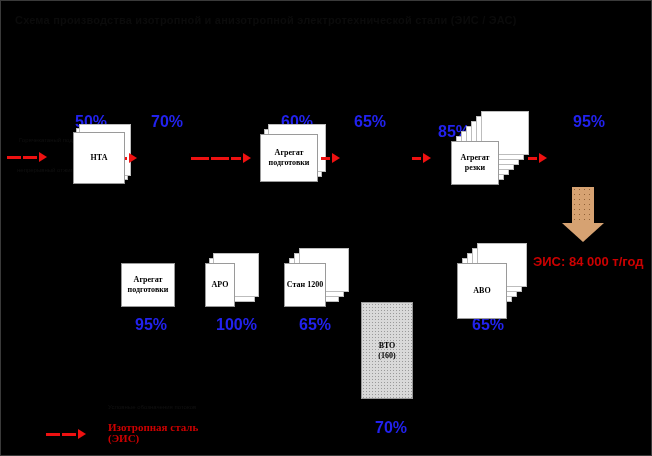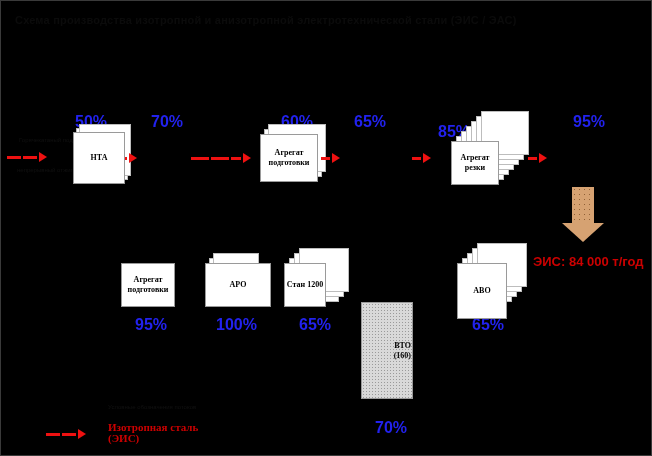--- a/index.html
+++ b/index.html
@@ -23,21 +23,21 @@
   .node{position:absolute;box-sizing:border-box;}
   .face{
     position:absolute;left:0;top:0;width:100%;height:100%;
     background:#ffffff;border:1px solid #9a9a9a;
     display:flex;flex-direction:column;align-items:center;justify-content:center;
     color:#000;font-weight:bold;font-size:8px;line-height:10px;
     text-align:center;z-index:5;box-sizing:border-box;padding:1px;
   }
   .face.hatched{background:#d9d9d9;
     background-image:radial-gradient(#9a9a9a .6px, transparent .7px);
-    background-size:3px 3px;align-items:flex-end;}
+    background-size:3px 3px;}
   .sheet{
     position:absolute;background:#ffffff;border:1px solid #bdbdbd;
     box-sizing:border-box;
   }
   .lbl2{display:block;}
 
   
   .pct{
     position:absolute;color:#2222ee;font-weight:bold;font-size:16px;
     font-family:"Liberation Sans", sans-serif;white-space:nowrap;
@@ -161,21 +161,21 @@
   <div class="red-note" style="left:532px;top:253px;">ЭИС: 84 000 т/год</div>
 
   <div class="node" style="left:120px;top:262px;width:54px;height:44px;">
     <div class="face">
       <span>Агрегат</span>
       <span class="lbl2">подготовки</span>
     </div>
   </div>
   <div class="pct" style="left:134px;top:315px;">95%</div>
 
-  <div class="node" style="left:204px;top:262px;width:66px;height:44px;">
+  <div class="node" style="left:204px;top:262px;width:30px;height:44px;">
     <div class="sheet" style="left:4px;top:-5px;width:46px;height:44px;"></div>
     <div class="sheet" style="left:8px;top:-10px;width:46px;height:44px;"></div>
     <div class="face">
       <span>АРО</span>
     </div>
   </div>
   <div class="pct" style="left:215px;top:315px;">100%</div>
 
   <div class="node" style="left:283px;top:262px;width:42px;height:44px;">
     <div class="sheet" style="left:5px;top:-5px;width:50px;height:44px;"></div>

